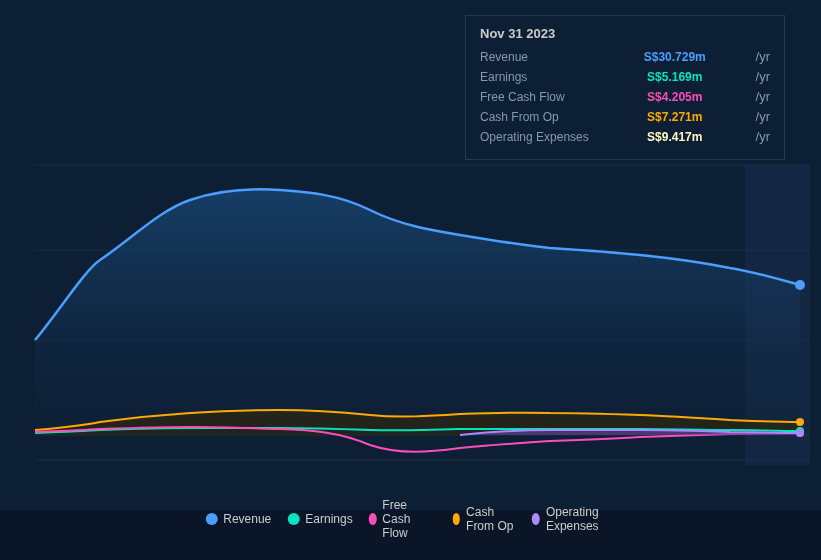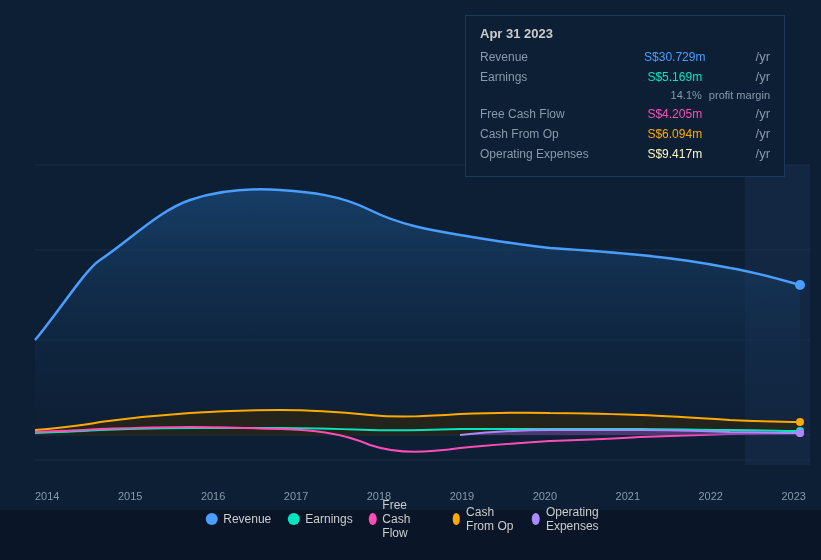--- a/index.html
+++ b/index.html
@@ -58,21 +58,21 @@
       justify-content: space-between;
       align-items: center;
       margin-bottom: 5px;
       font-size: 12px;
     }
     .tooltip-label {
       color: #8899aa;
       min-width: 120px;
     }
     .tooltip-value {
-      font-weight: normal;
+      font-weight: bold;
     }
     .tooltip-sub {
       color: #8899aa;
       font-size: 13px;
       margin-left: 6px;
     }
     .color-blue { color: #4a9eff; }
     .color-teal { color: #00e5c0; }
     .color-pink { color: #ff4db8; }
     .color-orange { color: #ffaa00; }
@@ -121,49 +121,43 @@
       stroke: #1a2e45;
       stroke-width: 1;
     }
   </style>
 </head>
 <body>
 
 <div class="chart-container">
 
   <div class="tooltip-box">
-    <div class="tooltip-date">Apr 31 2023</div>
+    <div class="tooltip-date">Nov 31 2023</div>
 
     <div class="tooltip-row">
       <span class="tooltip-label">Revenue</span>
       <span class="tooltip-value color-blue">S$30.729m</span>
       <span class="tooltip-sub">/yr</span>
     </div>
 
     <div class="tooltip-row">
       <span class="tooltip-label">Earnings</span>
       <span class="tooltip-value color-teal">S$5.169m</span>
       <span class="tooltip-sub">/yr</span>
     </div>
-    <div class="profit-margin-row">
-      <span class="profit-value">
-        <span>14.1%</span>
-        <span style="margin-left:4px;">profit margin</span>
-      </span>
-    </div>
 
     <div class="tooltip-row">
       <span class="tooltip-label">Free Cash Flow</span>
       <span class="tooltip-value color-pink">S$4.205m</span>
       <span class="tooltip-sub">/yr</span>
     </div>
 
     <div class="tooltip-row">
       <span class="tooltip-label">Cash From Op</span>
-      <span class="tooltip-value color-orange">S$6.094m</span>
+      <span class="tooltip-value color-orange">S$7.271m</span>
       <span class="tooltip-sub">/yr</span>
     </div>
 
     <div class="tooltip-row">
       <span class="tooltip-label">Operating Expenses</span>
       <span class="tooltip-value color-purple">S$9.417m</span>
       <span class="tooltip-sub">/yr</span>
     </div>
   </div>
 
@@ -206,32 +200,20 @@
 
     <path d="M35,432 C60,431 85,430 100,429 C130,428 160,427 190,427 C220,427 250,428 280,429 C310,430 340,432 370,445 C400,455 430,452 460,448 C490,445 520,443 550,441 C580,440 610,439 640,437 C670,436 700,435 730,434 C755,433 775,433 800,433" fill="none" stroke="#ff4db8" stroke-width="2"></path>
     <circle cx="800" cy="433" r="4" fill="#ff4db8"></circle>
 
     <path d="M460,435 C490,432 520,430 550,430 C580,430 610,430 640,430 C670,430 700,431 730,432 C755,432 775,433 800,433 L800,435 Z" fill="#6644aa" opacity="0.6"></path>
     <path d="M460,435 C490,432 520,430 550,430 C580,430 610,430 640,430 C670,430 700,431 730,432 C755,432 775,433 800,433" fill="none" stroke="#aa88ff" stroke-width="2"></path>
     <circle cx="800" cy="433" r="4" fill="#aa88ff"></circle>
 
   </svg>
 
-  <div style="position:absolute; bottom:58px; left:35px; right:15px; display:flex; justify-content:space-between;">
-    <span class="x-label">2014</span>
-    <span class="x-label">2015</span>
-    <span class="x-label">2016</span>
-    <span class="x-label">2017</span>
-    <span class="x-label">2018</span>
-    <span class="x-label">2019</span>
-    <span class="x-label">2020</span>
-    <span class="x-label">2021</span>
-    <span class="x-label">2022</span>
-    <span class="x-label">2023</span>
-  </div>
 
   <div class="legend">
     <div class="legend-item">
       <div class="legend-dot" style="background:#4a9eff;"></div>
       <span>Revenue</span>
     </div>
     <div class="legend-item">
       <div class="legend-dot" style="background:#00e5c0;"></div>
       <span>Earnings</span>
     </div>

